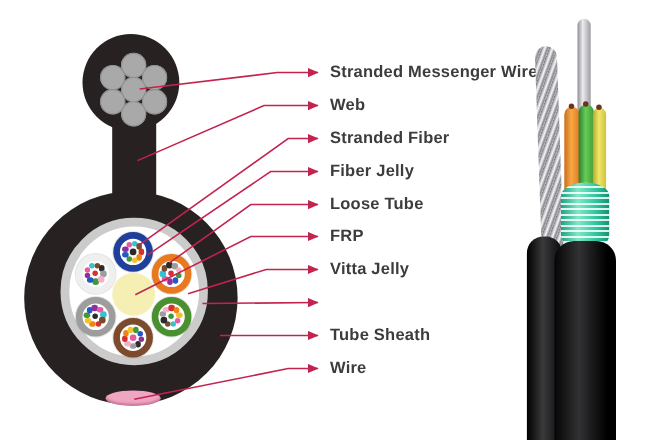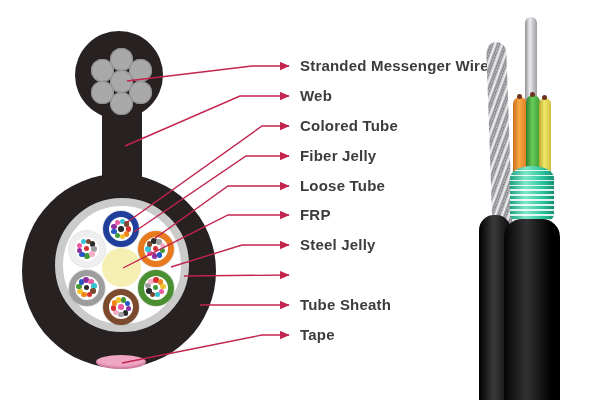--- a/index.html
+++ b/index.html
@@ -157,27 +157,27 @@
     <polyline class="ann-line" points="154,239 228,186 289,186" stroke="#c2244e" stroke-width="1.4" fill="none" marker-end="url(#ah)"></polyline>
     <polyline class="ann-line" points="123,268 228,215 289,215" stroke="#c2244e" stroke-width="1.4" fill="none" marker-end="url(#ah)"></polyline>
     <polyline class="ann-line" points="171,267 242,245 289,245" stroke="#c2244e" stroke-width="1.4" fill="none" marker-end="url(#ah)"></polyline>
     <polyline class="ann-line" points="184,276 289,275" stroke="#c2244e" stroke-width="1.4" fill="none" marker-end="url(#ah)"></polyline>
     <polyline class="ann-line" points="200,305 289,305" stroke="#c2244e" stroke-width="1.4" fill="none" marker-end="url(#ah)"></polyline>
     <polyline class="ann-line" points="122,363 262,335 289,335" stroke="#c2244e" stroke-width="1.4" fill="none" marker-end="url(#ah)"></polyline>
   </svg>
 
   <div class="lbl" style="top:57px">Stranded Messenger Wire</div>
   <div class="lbl" style="top:87px">Web</div>
-  <div class="lbl" style="top:117px">Colored Tube</div>
+  <div class="lbl" style="top:117px">Stranded Fiber</div>
   <div class="lbl" style="top:147px">Fiber Jelly</div>
   <div class="lbl" style="top:177px">Loose Tube</div>
   <div class="lbl" style="top:206px">FRP</div>
-  <div class="lbl" style="top:236px">Steel Jelly</div>
+  <div class="lbl" style="top:236px">Vitta Jelly</div>
   <div class="lbl" style="top:296px">Tube Sheath</div>
-  <div class="lbl" style="top:326px">Tape</div>
+  <div class="lbl" style="top:326px">Wire</div>
 
   <div class="ph" id="p-wire"></div>
   <div class="ph" id="p-rod"></div>
   <div class="ph" id="p-tube-o"></div>
   <div class="ph" id="p-tube-g"></div>
   <div class="ph" id="p-tube-y"></div>
   <div class="ftip" style="left:517px;top:94px"></div>
   <div class="ftip" style="left:530px;top:92px"></div>
   <div class="ftip" style="left:542px;top:95px"></div>
   <div class="ph" id="p-tape"></div>

